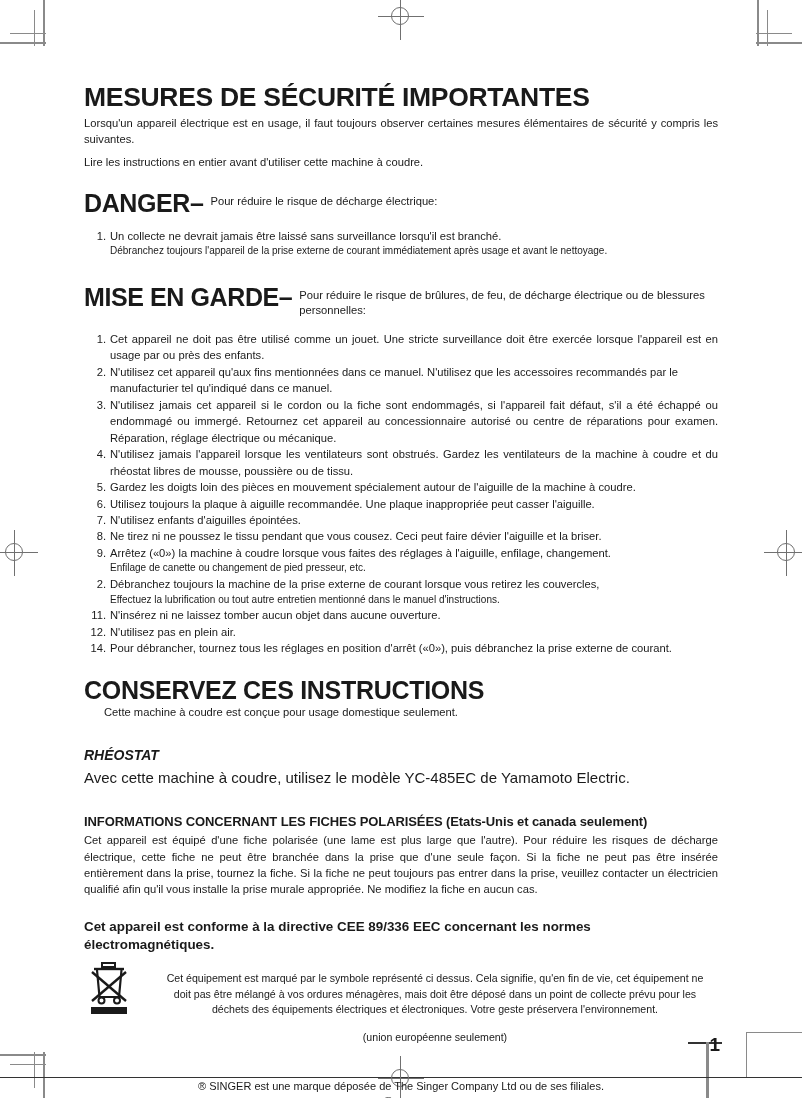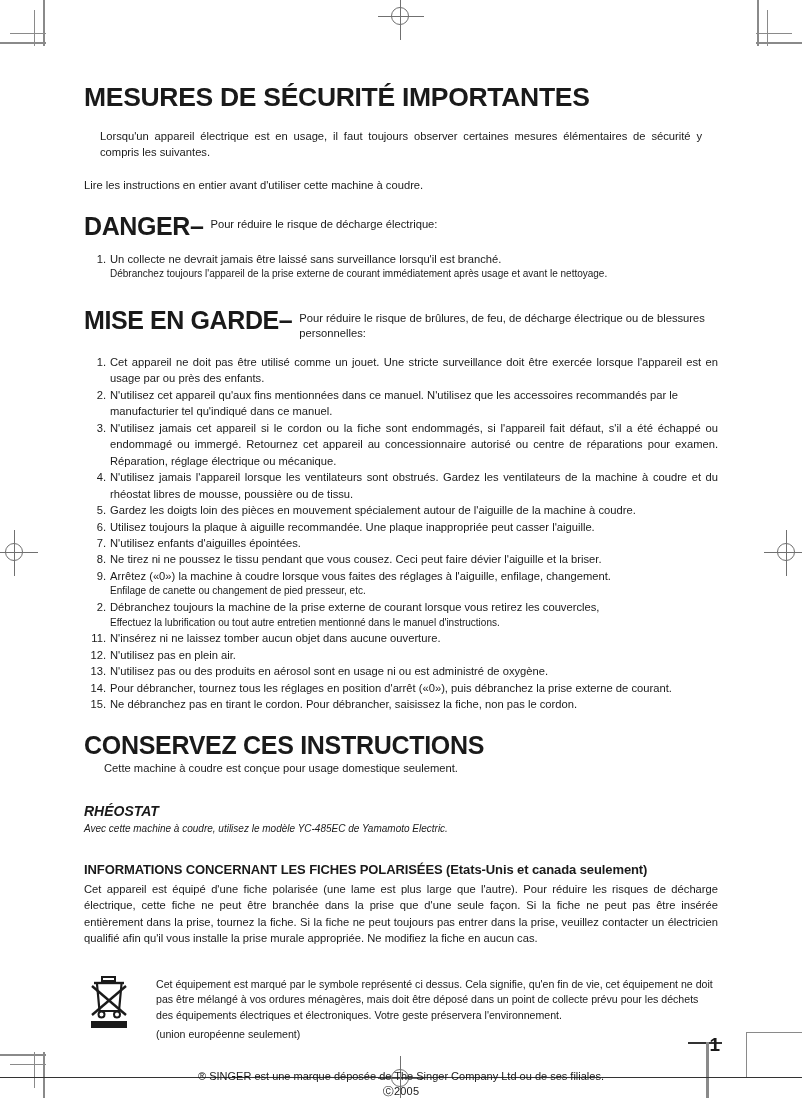--- a/index.html
+++ b/index.html
@@ -57,21 +57,21 @@
     font-size: 26.5px;
     font-weight: bold;
     letter-spacing: -0.3px;
     margin: 0 0 3px 0;
     line-height: 1.05;
   }
 
   p.intro {
     font-size: 11.2px;
     line-height: 1.48;
-    margin: 16px;
+    margin: 0;
     text-align: justify;
   }
   p.intro2 {
     font-size: 11.2px;
     line-height: 1.48;
     margin: 6px 0 0 0;
   }
 
   .head-row {
     display: flex;
@@ -143,22 +143,21 @@
   }
 
   h3.rheo {
     font-size: 14px;
     font-weight: bold;
     font-style: italic;
     margin: 0 0 3px 0;
     line-height: 1.2;
   }
   .rheo-sub {
-    font-size: 10px;
-    font-style: italic;
+    font-size: 15px;
     margin: 0;
     line-height: 1.4;
   }
 
   h3.polar {
     font-size: 13px;
     font-weight: bold;
     margin: 0 0 3px 0;
     line-height: 1.2;
     letter-spacing: -0.1px;
@@ -187,21 +186,21 @@
     flex: 0 0 62px;
     padding-left: 4px;
     padding-top: 2px;
   }
   .weee-text {
     flex: 1 1 auto;
     font-size: 10.6px;
     line-height: 1.46;
     padding-left: 2px;
   }
-  .weee-text p { margin: 4px; }
+  .weee-text p { margin: 12px; text-align: center; }
 
   .footer {
     margin-top: 22px;
     text-align: center;
     font-size: 11px;
     line-height: 1.42;
   }
   .footer p { margin: 0; }
   .copy-line { letter-spacing: 0.2px; }
 
@@ -330,50 +329,43 @@
     <li class="cont">Effectuez la lubrification ou tout autre entretien mentionné dans le manuel d'instructions.</li>
     <li class="num-line">
         <span class="n">11.</span>
         <span class="t noj">N'insérez ni ne laissez tomber aucun objet dans aucune ouverture.</span>
       </li>
     <li class="num-line">
         <span class="n">12.</span>
         <span class="t noj">N'utilisez pas en plein air.</span>
       </li>
     <li class="num-line">
-        <span class="n">13.</span>
-        <span class="t noj">N'utilisez pas ou des produits en aérosol sont en usage ni ou est administré de oxygène.</span>
-      </li>
-    <li class="num-line">
         <span class="n">14.</span>
         <span class="t noj">Pour débrancher, tournez tous les réglages en position d'arrêt («0»), puis débranchez la prise externe de courant.</span>
       </li>
-    <li class="num-line">
-        <span class="n">15.</span>
-        <span class="t noj">Ne débranchez pas en tirant le cordon. Pour débrancher, saisissez la fiche, non pas le cordon.</span>
-      </li>
   </ol>
 
   <div class="sec-gap-a"></div>
 
   <h2 class="conserve">CONSERVEZ CES INSTRUCTIONS</h2>
   <p class="conserve-sub">Cette machine à coudre est conçue pour usage domestique seulement.</p>
 
   <div class="sec-gap-b"></div>
 
   <h3 class="rheo">RHÉOSTAT</h3>
   <p class="rheo-sub">Avec cette machine à coudre, utilisez le modèle YC-485EC de Yamamoto Electric.</p>
 
   <div class="sec-gap-b"></div>
 
   <h3 class="polar">INFORMATIONS CONCERNANT LES FICHES POLARISÉES (Etats-Unis et canada seulement)</h3>
   <p class="polar-body">Cet appareil est équipé d'une fiche polarisée (une lame est plus large que l'autre). Pour réduire les risques de décharge électrique, cette fiche ne peut être branchée dans la prise que d'une seule façon. Si la fiche ne peut pas être insérée entièrement dans la prise, tournez la fiche. Si la fiche ne peut toujours pas entrer dans la prise, veuillez contacter un électricien qualifié afin qu'il vous installe la prise murale appropriée. Ne modifiez la fiche en aucun cas.</p>
 
   <div class="sec-gap-a"></div>
 
+  <h3 class="cee">Cet appareil est conforme à la directive CEE 89/336 EEC concernant les normes électromagnétiques.</h3>
 
   <div class="weee-row">
     <div class="weee-sym">
       <svg width="46" height="54" viewBox="0 0 46 54" xmlns="http://www.w3.org/2000/svg">
 
         <rect x="14" y="2" width="13" height="4" fill="none" stroke="#1a1a1a" stroke-width="2"></rect>
         <line x1="6" y1="8" x2="36" y2="8" stroke="#1a1a1a" stroke-width="2.4"></line>
 
         <path d="M9 9 L11.5 36 L31 36 L33.5 9" fill="none" stroke="#1a1a1a" stroke-width="2.2"></path>
 

